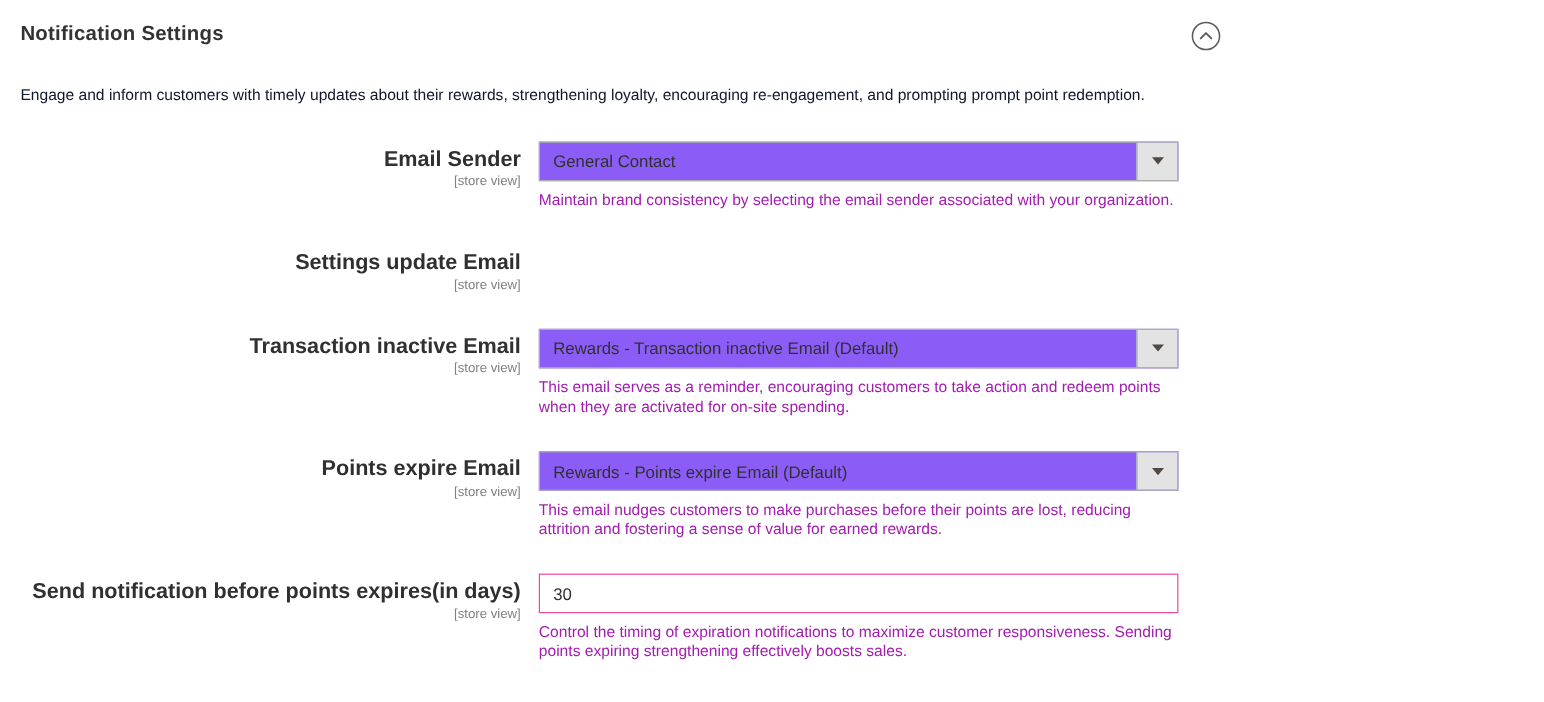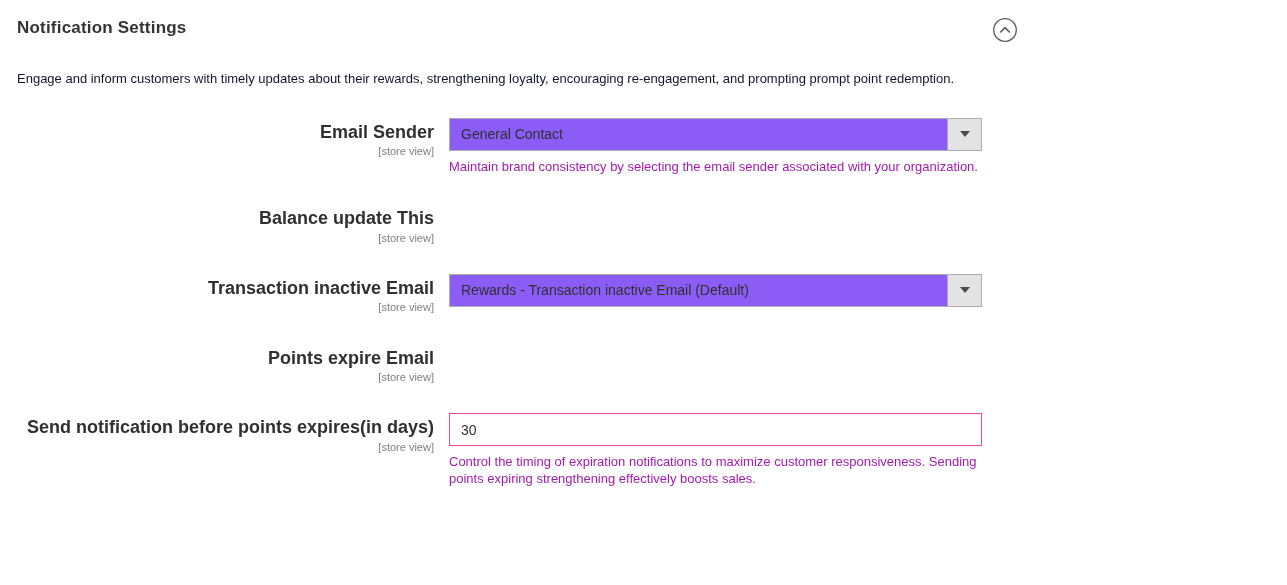--- a/index.html
+++ b/index.html
@@ -166,44 +166,54 @@
             <span class="select-arrow-box">
                 <span class="arrow-triangle"></span>
               </span>
           </div>
           <p class="field-comment">Maintain brand consistency by selecting the email sender associated with your organization.</p>
         </div>
       </div>
 
       <div class="field-row">
         <div class="label-col">
-          <label class="field-label">Balance update This</label>
+          <label class="field-label">Settings update Email</label>
           <span class="field-scope">[store view]</span>
         </div>
       </div>
 
       <div class="field-row">
         <div class="label-col">
           <label class="field-label">Transaction inactive Email</label>
           <span class="field-scope">[store view]</span>
         </div>
         <div class="control-col">
           <div class="select">
             <span class="select-value">Rewards - Transaction inactive Email (Default)</span>
             <span class="select-arrow-box">
                 <span class="arrow-triangle"></span>
               </span>
           </div>
+          <p class="field-comment">This email serves as a reminder, encouraging customers to take action and redeem points when they are activated for on-site spending.</p>
         </div>
       </div>
 
       <div class="field-row">
         <div class="label-col">
           <label class="field-label">Points expire Email</label>
           <span class="field-scope">[store view]</span>
+        </div>
+        <div class="control-col">
+          <div class="select">
+            <span class="select-value">Rewards - Points expire Email (Default)</span>
+            <span class="select-arrow-box">
+                <span class="arrow-triangle"></span>
+              </span>
+          </div>
+          <p class="field-comment">This email nudges customers to make purchases before their points are lost, reducing attrition and fostering a sense of value for earned rewards.</p>
         </div>
       </div>
 
       <div class="field-row">
         <div class="label-col">
           <label class="field-label">Send notification before points expires(in days)</label>
           <span class="field-scope">[store view]</span>
         </div>
         <div class="control-col">
           <input class="text-input" type="text" value="30" style="">

